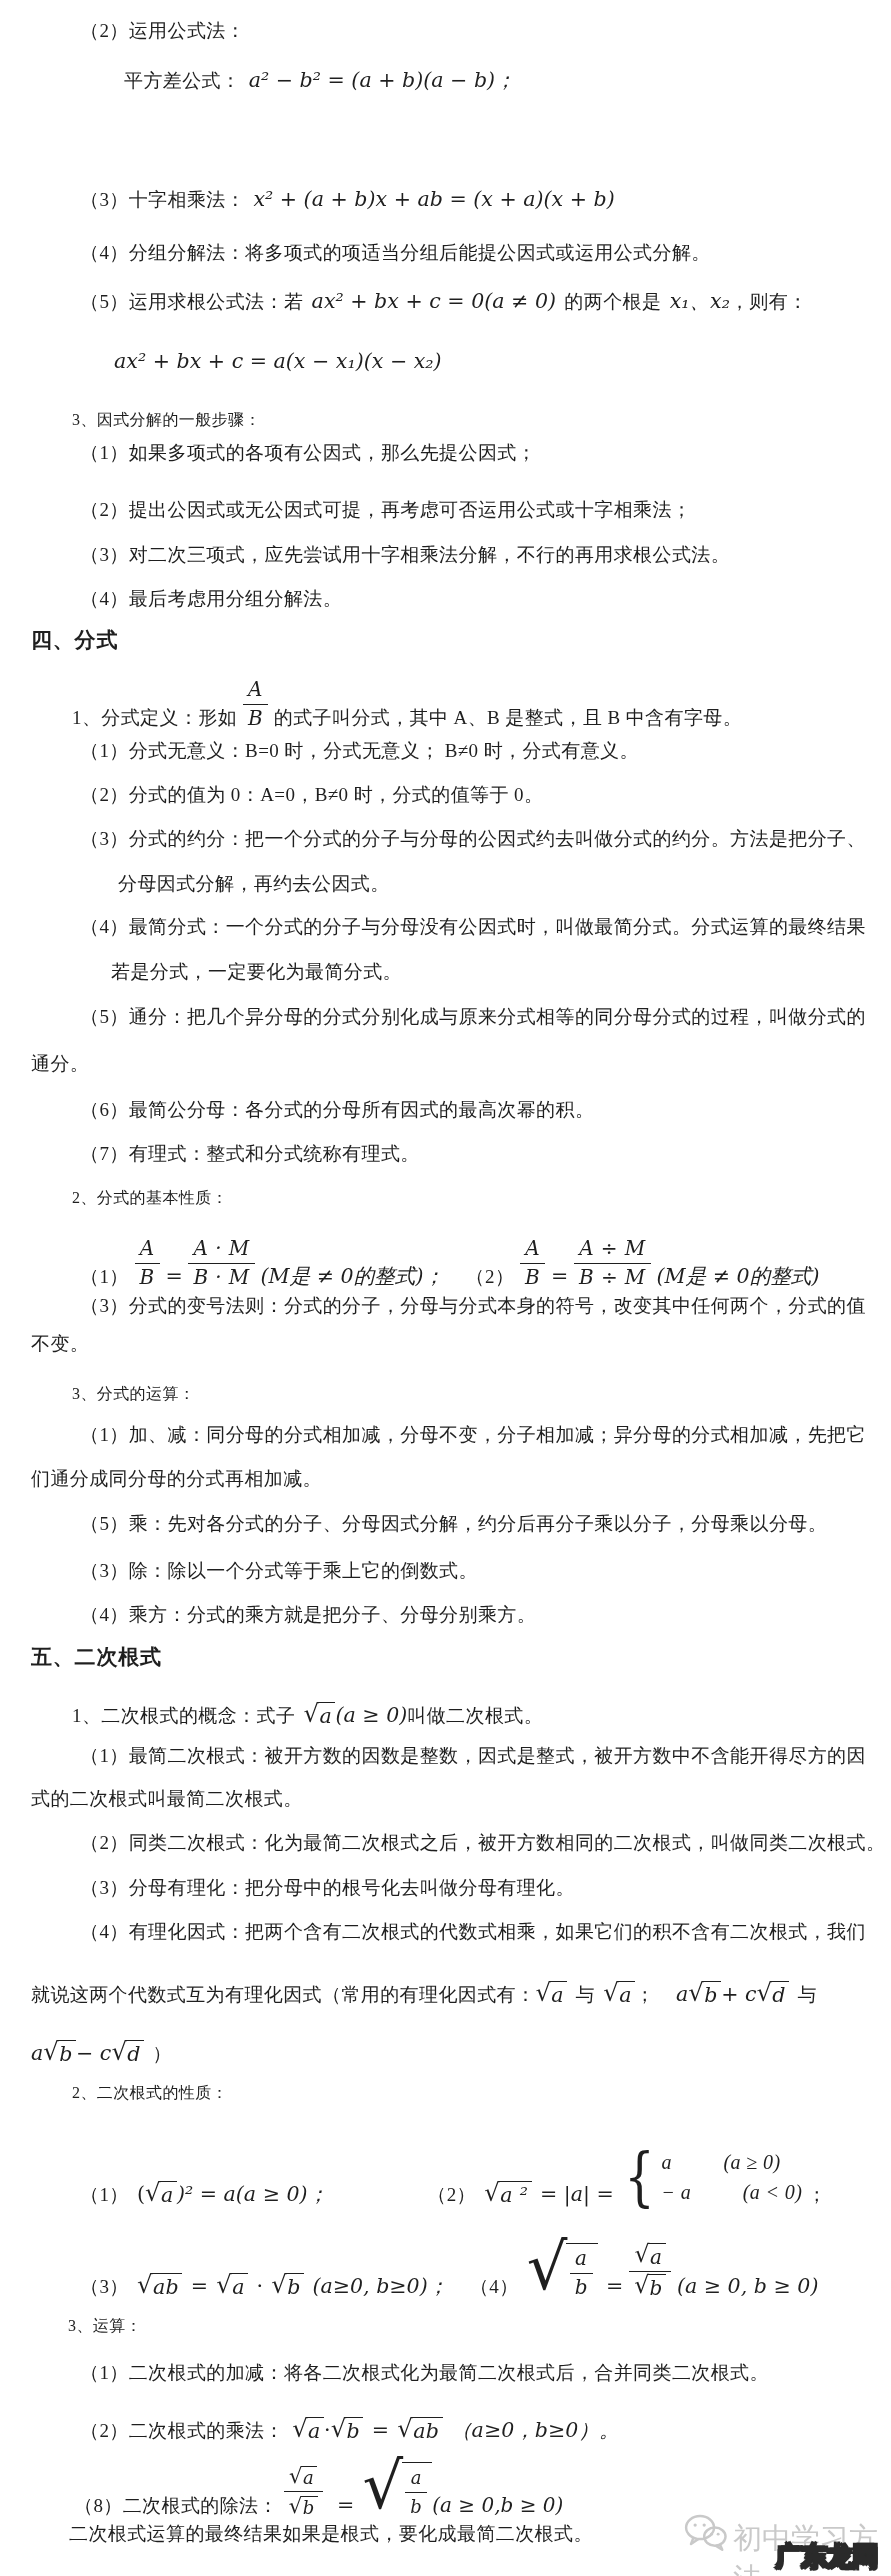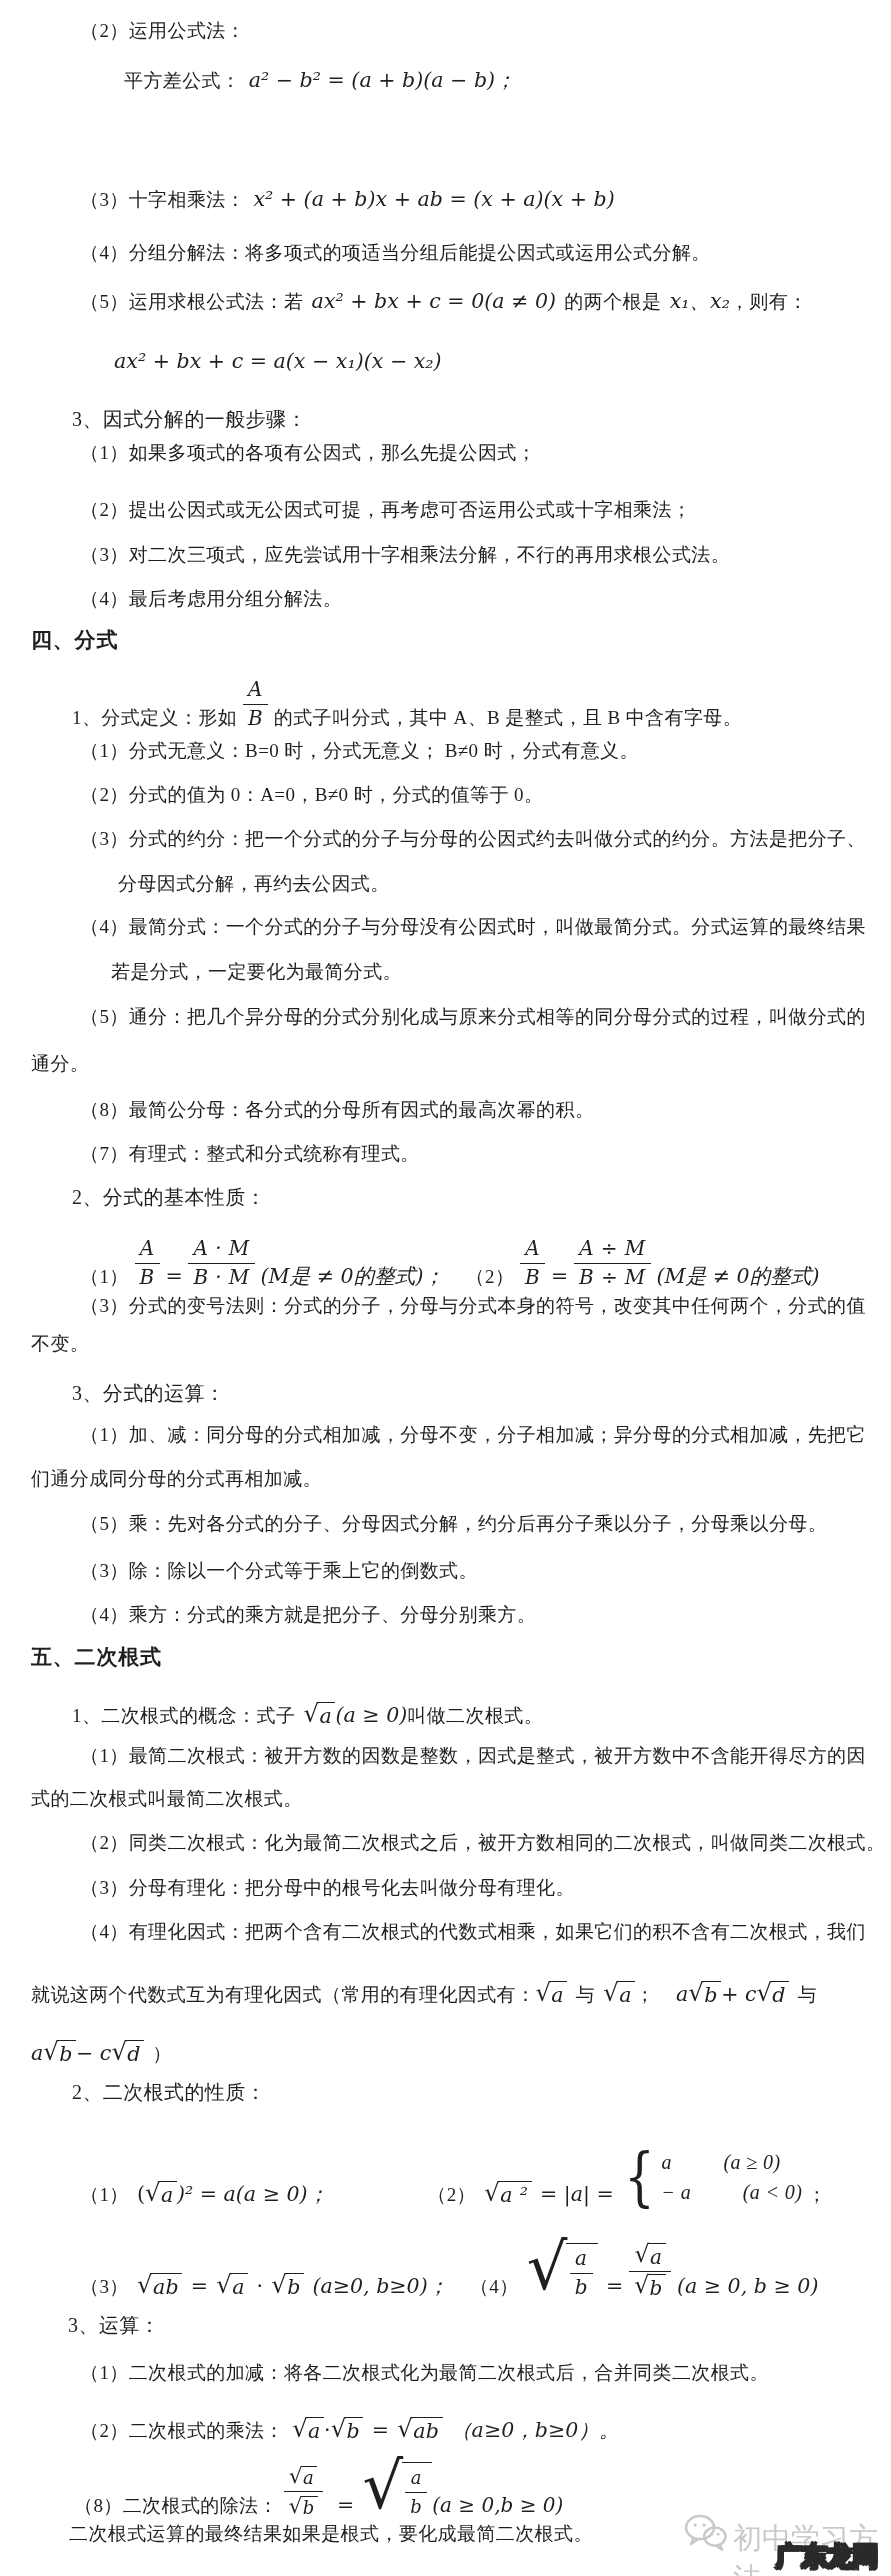--- a/index.html
+++ b/index.html
@@ -1,21 +1,21 @@
 <!DOCTYPE html>
 <html style="font-size:13.2px"><head>
 <meta charset="utf-8">
 <style>
   html,body{margin:0;padding:0;background:#ffffff;}
   .page{position:relative;width:892px;height:2576px;background:#ffffff;overflow:hidden;
         font-family:"Liberation Serif","DejaVu Serif",serif;color:#1f1f1f;}
   .ln{position:absolute;white-space:nowrap;font-size:19px;line-height:25px;letter-spacing:0.4px;}
   .lnf{display:flex;align-items:flex-end;}
   .hd{font-weight:bold;font-size:21px;letter-spacing:0.8px;}
-  .ttl{font-size:20px;}
+  .ttl{font-size:16px;}
   .mt{font-family:"DejaVu Serif","Liberation Serif",serif;font-style:italic;font-size:20.6px;letter-spacing:0;}
   .mtu{font-family:"DejaVu Serif","Liberation Serif",serif;font-style:normal;font-size:20.6px;letter-spacing:0;}
   .gap-l{margin-left:8.3px;}
   .gap-xl{margin-left:21.5px;}
   
   .frac{display:inline-block;vertical-align:middle;text-align:center;margin:0 5.8px;
         font-family:"DejaVu Serif","Liberation Serif",serif;font-style:italic;font-size:20px;line-height:23px;}
   .frac .num{display:block;padding:0 5px 2.5px;border-bottom:1.7px solid #1f1f1f;}
   .frac .den{display:block;padding:2.5px 5px 0;}
   
@@ -89,21 +89,21 @@
   </div>
 
   <div class="ln" style="top:738px;left:80px">（1）分式无意义：B=0 时，分式无意义； B≠0 时，分式有意义。</div>
   <div class="ln" style="top:782px;left:80px">（2）分式的值为 0：A=0，B≠0 时，分式的值等于 0。</div>
   <div class="ln" style="top:826px;left:80px">（3）分式的约分：把一个分式的分子与分母的公因式约去叫做分式的约分。方法是把分子、</div>
   <div class="ln" style="top:871px;left:118px">分母因式分解，再约去公因式。</div>
   <div class="ln" style="top:914px;left:80px">（4）最简分式：一个分式的分子与分母没有公因式时，叫做最简分式。分式运算的最终结果</div>
   <div class="ln" style="top:959px;left:111px">若是分式，一定要化为最简分式。</div>
   <div class="ln" style="top:1004px;left:80px">（5）通分：把几个异分母的分式分别化成与原来分式相等的同分母分式的过程，叫做分式的</div>
   <div class="ln" style="top:1051px;left:31px">通分。</div>
-  <div class="ln" style="top:1097px;left:80px">（8）最简公分母：各分式的分母所有因式的最高次幂的积。</div>
+  <div class="ln" style="top:1097px;left:80px">（6）最简公分母：各分式的分母所有因式的最高次幂的积。</div>
   <div class="ln" style="top:1141px;left:80px">（7）有理式：整式和分式统称有理式。</div>
 
   <div class="ln ttl" style="top:1185px;left:72px">2、分式的基本性质：</div>
 
   <div class="ln lnf" style="top:1220px;left:80px;height:69px">
     <span>（1）</span>
     <span class="frac">
       <span class="num">A</span>
       <span class="den">B</span>
     </span>

